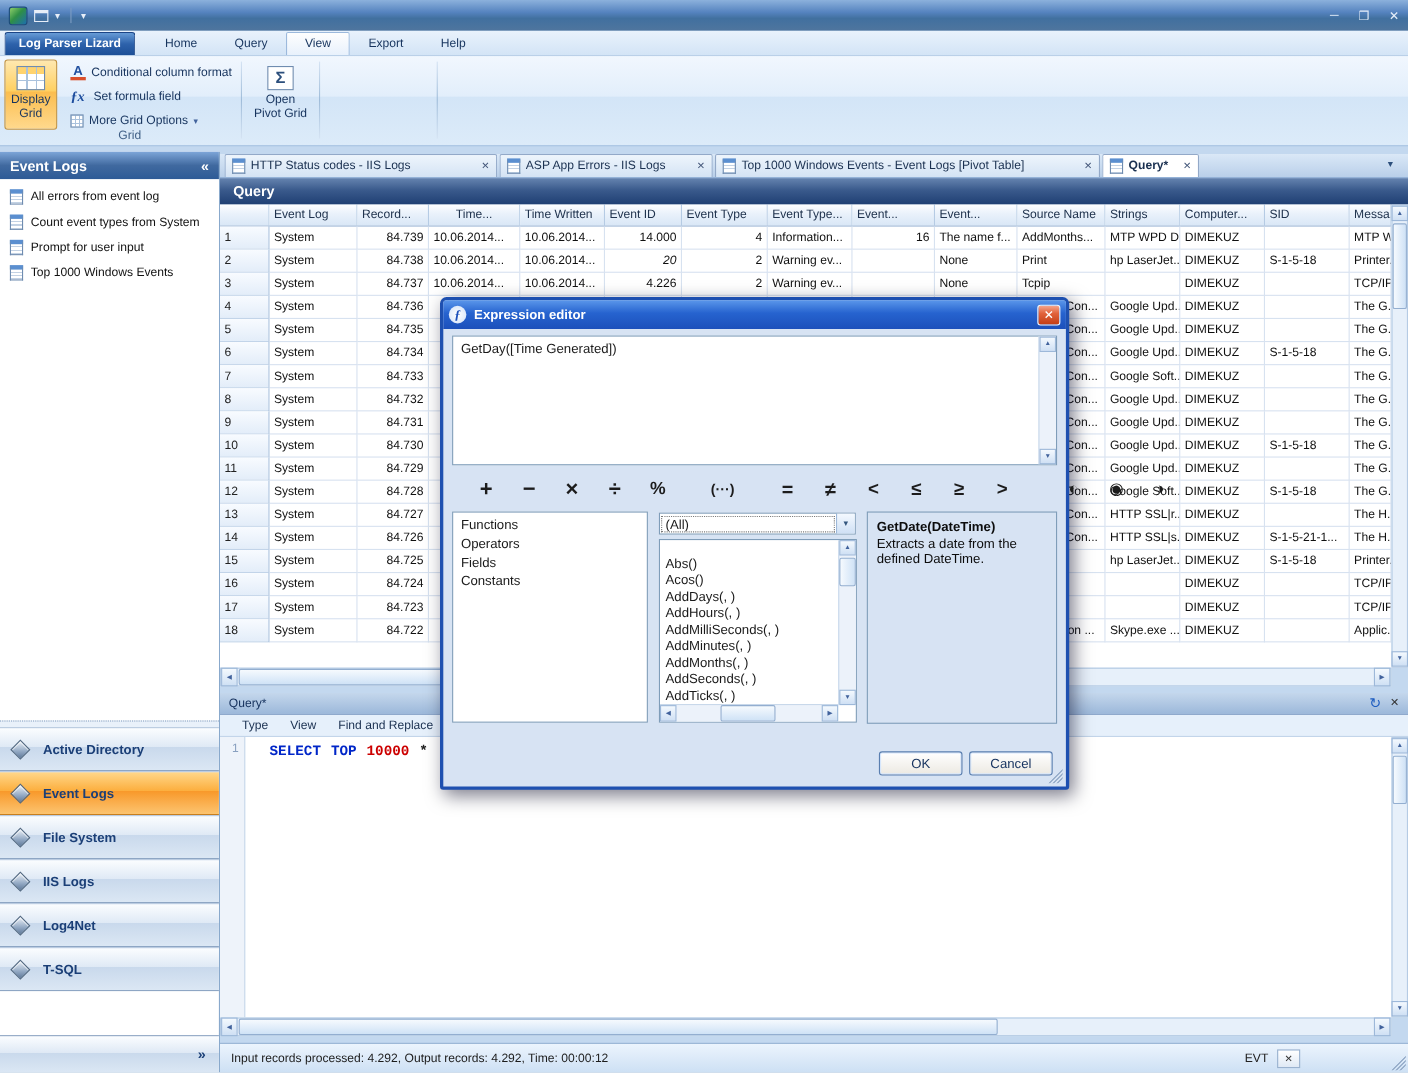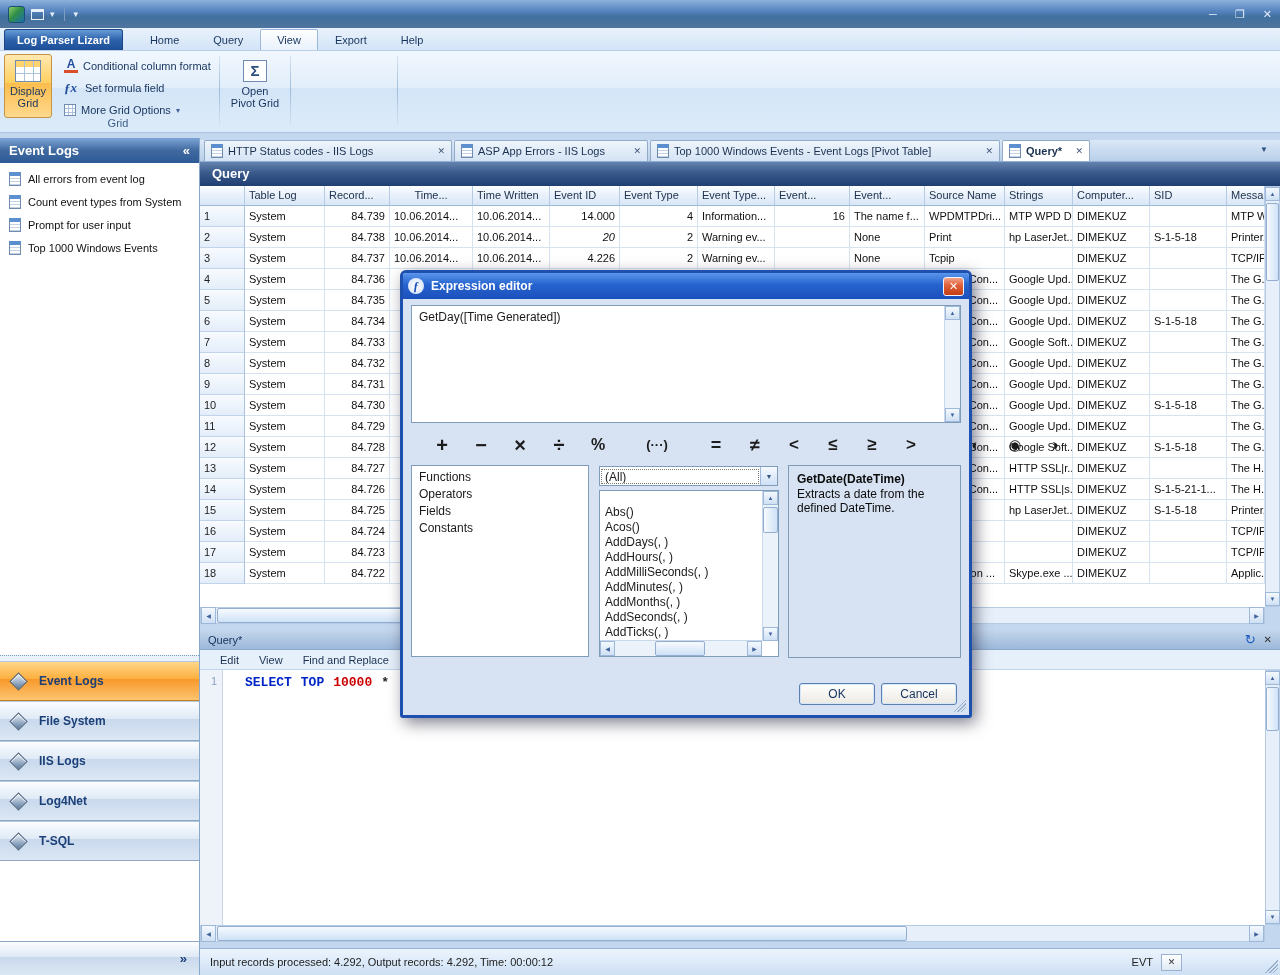--- a/index.html
+++ b/index.html
@@ -249,20 +249,24 @@
           <span class="mini-doc"></span>
           <span>Prompt for user input</span>
         </div>
         <div class="sb-item">
           <span class="mini-doc"></span>
           <span>Top 1000 Windows Events</span>
         </div>
       </div>
     <div class="sb-split"></div>
     <div class="nav" id="nav">
+        <div class="nav-item">
+          <span class="diamond"></span>
+          <span>Active Directory</span>
+        </div>
         <div class="nav-item active">
           <span class="diamond"></span>
           <span>Event Logs</span>
         </div>
         <div class="nav-item">
           <span class="diamond"></span>
           <span>File System</span>
         </div>
         <div class="nav-item">
           <span class="diamond"></span>
@@ -306,21 +310,21 @@
     </div>
   <div class="tabs-dd">▼</div>
 
   <div class="query-title">
     <span>Query</span>
   </div>
 
   <div class="grid-wrap">
     <div class="grid-header" id="grid-header">
         <div class="ghcell" style="width: 45px;"></div>
-        <div class="ghcell" style="width: 80px;">Table Log</div>
+        <div class="ghcell" style="width: 80px;">Event Log</div>
         <div class="ghcell" style="width: 65px;">Record...</div>
         <div class="ghcell" style="width: 83px; text-align: center;">Time...</div>
         <div class="ghcell" style="width: 77px;">Time Written</div>
         <div class="ghcell" style="width: 70px;">Event ID</div>
         <div class="ghcell" style="width: 78px;">Event Type</div>
         <div class="ghcell" style="width: 77px;">Event Type...</div>
         <div class="ghcell" style="width: 75px;">Event...</div>
         <div class="ghcell" style="width: 75px;">Event...</div>
         <div class="ghcell" style="width: 80px;">Source Name</div>
         <div class="ghcell" style="width: 68px;">Strings</div>
@@ -333,21 +337,21 @@
           <div class="gcell rownum" style="width: 45px;">1</div>
           <div class="gcell" style="width: 80px;">System</div>
           <div class="gcell num" style="width: 65px;">84.739</div>
           <div class="gcell" style="width: 83px;">10.06.2014...</div>
           <div class="gcell" style="width: 77px;">10.06.2014...</div>
           <div class="gcell num" style="width: 70px;">14.000</div>
           <div class="gcell num" style="width: 78px;">4</div>
           <div class="gcell" style="width: 77px;">Information...</div>
           <div class="gcell num" style="width: 75px;">16</div>
           <div class="gcell" style="width: 75px;">The name f...</div>
-          <div class="gcell" style="width: 80px;">WPDMTPDri...</div>
+          <div class="gcell" style="width: 80px;">AddMonths...</div>
           <div class="gcell" style="width: 68px;">MTP WPD D...</div>
           <div class="gcell" style="width: 77px;">DIMEKUZ</div>
           <div class="gcell" style="width: 77px;"></div>
           <div class="gcell" style="width: 38px;">MTP W...</div>
         </div>
         <div class="grow">
           <div class="gcell rownum" style="width: 45px;">2</div>
           <div class="gcell" style="width: 80px;">System</div>
           <div class="gcell num" style="width: 65px;">84.738</div>
           <div class="gcell" style="width: 83px;">10.06.2014...</div>
@@ -650,21 +654,21 @@
   </div>
 
   <div class="qp-header">
     <span>Query*</span>
     <span class="qp-icons">
       <span class="refresh">↻</span>
       <span class="qx">✕</span>
     </span>
   </div>
   <div class="qp-menu" id="qp-menu">
-      <span class="menu-item">Edit</span>
+      <span class="menu-item">Type</span>
       <span class="menu-item">View</span>
       <span class="menu-item">Find and Replace</span>
     </div>
   <div class="editor">
     <div class="gutter">
       <span>1</span>
     </div>
     <div class="code-line" id="code-line">
         <span style="color: rgb(0, 38, 200); font-weight: bold;">SELECT</span>
         <span style="color: rgb(0, 38, 200); font-weight: bold;">TOP</span>

